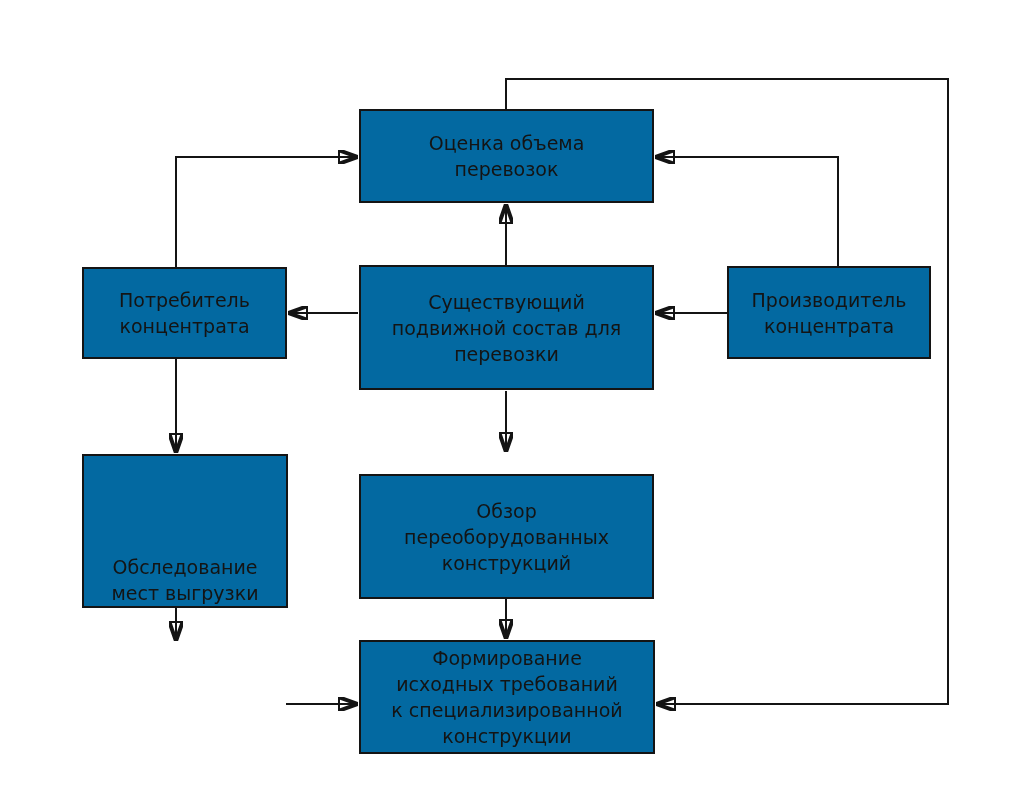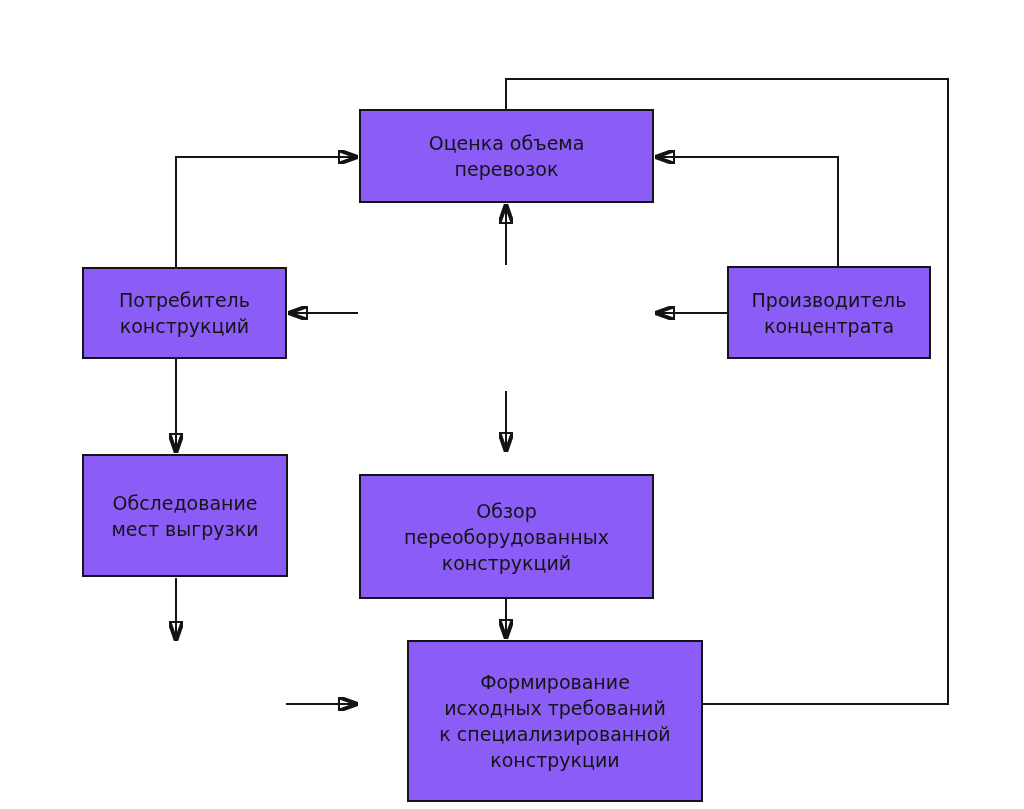--- a/index.html
+++ b/index.html
@@ -25,21 +25,21 @@
   }
   .edges path {
     fill: none;
     stroke: #141414;
     stroke-width: 2;
   }
   .node {
     position: absolute;
     box-sizing: border-box;
     border: 2px solid #141414;
-    background: #8b5cf6;
+    background: #0369a1;
     display: flex;
     align-items: center;
     justify-content: center;
     text-align: center;
   }
   .node-label {
     display: block;
     white-space: pre-line;
     font-size: 19px;
     line-height: 26px;
@@ -69,41 +69,46 @@
     <path d="M 506 110 L 506 79 L 948 79 L 948 704 L 657 704" marker-end="url(#arrowhead)"></path>
   </svg>
 
   <div class="node" style="left:359px; top:109px; width:295px; height:94px;">
     <span class="node-label">Оценка объема
 перевозок</span>
   </div>
 
   <div class="node" style="left:82px; top:267px; width:205px; height:92px;">
     <span class="node-label">Потребитель
-конструкций</span>
+концентрата</span>
   </div>
 
+  <div class="node" style="left:359px; top:265px; width:295px; height:125px;">
+    <span class="node-label">Существующий
+подвижной состав для
+перевозки</span>
+  </div>
 
   <div class="node" style="left:727px; top:266px; width:204px; height:93px;">
     <span class="node-label">Производитель
 концентрата</span>
   </div>
 
-  <div class="node" style="left:82px; top:454px; width:206px; height:123px;">
+  <div class="node" style="left:82px; top:454px; width:206px; height:154px;align-items:flex-end;">
     <span class="node-label">Обследование
 мест выгрузки</span>
   </div>
 
   <div class="node" style="left:359px; top:474px; width:295px; height:125px;">
     <span class="node-label">Обзор
 переоборудованных
 конструкций</span>
   </div>
 
 
-  <div class="node" style="left:359px; top:640px; width:296px; height:162px;margin-left:48px;">
+  <div class="node" style="left:359px; top:640px; width:296px; height:114px;">
     <span class="node-label">Формирование
 исходных требований
 к специализированной
 конструкции</span>
   </div>
 
 </div>
 
 </body></html>

